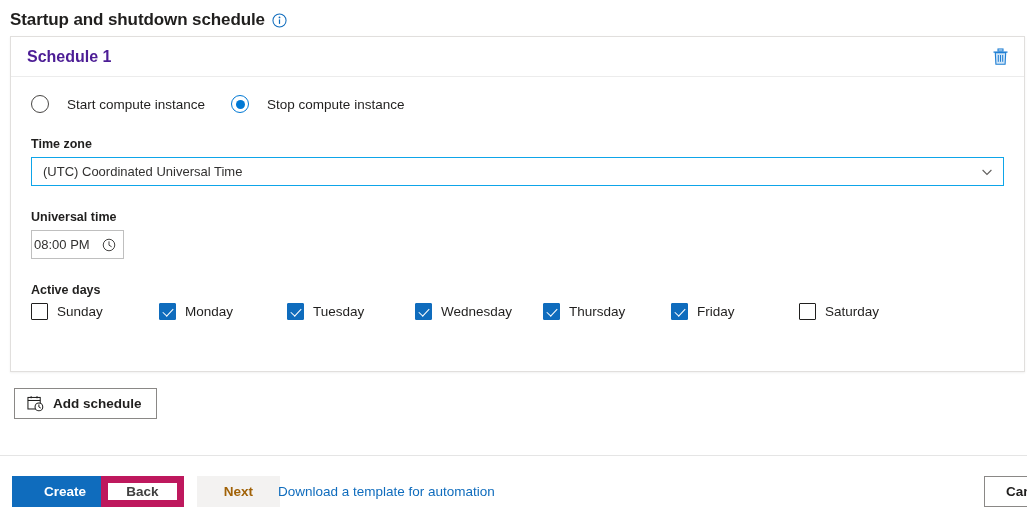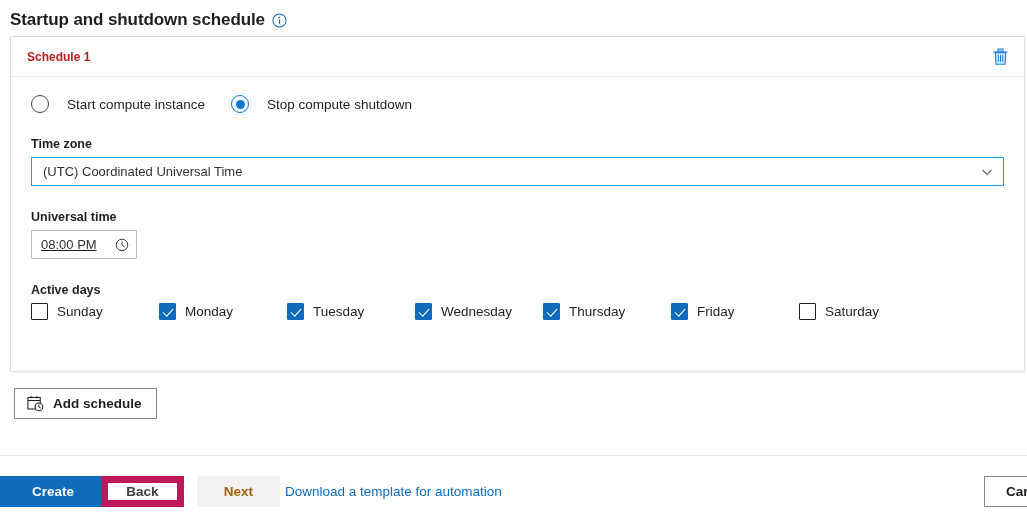--- a/index.html
+++ b/index.html
@@ -55,23 +55,23 @@
   .card-header {
     height: 40px;
     border-bottom: 1px solid #ececec;
     display: flex;
     align-items: center;
     justify-content: space-between;
     padding: 0 11px 0 16px;
     box-sizing: border-box;
   }
   .card-title {
-    font-size: 12px;
+    font-size: 16px;
     font-weight: bold;
-    color: #b91c1c;
+    color: #4c1d95;
   }
   .delete-btn {
     width: 26px;
     height: 26px;
     display: flex;
     align-items: center;
     justify-content: center;
     background: none;
     border: none;
     cursor: pointer;
@@ -154,31 +154,30 @@
     color: #323130;
   }
   .chevron {
     display: block;
     width: 12px;
     height: 12px;
   }
 
   
   .timefield {
-    width: 106px;
+    width: 93px;
     height: 29px;
     border: 1px solid #bfbfbf;
     box-sizing: border-box;
     background: #fff;
     display: flex;
     align-items: center;
     justify-content: space-between;
-    padding: 0 7px 0 9px;
+    padding: 0 7px 0 2px;
     cursor: text;
-    text-decoration: underline;
   }
   .timefield-value {
     font-size: 13px;
     color: #323130;
   }
   .clock-icon { display: block; width: 14px; height: 14px; }
 
   
   .days-row {
     display: flex;
@@ -273,42 +272,42 @@
     font-family: "Liberation Sans", sans-serif;
     display: flex;
     align-items: center;
     justify-content: center;
     box-sizing: border-box;
     cursor: pointer;
     border: none;
     padding: 0;
   }
   .btn-create {
-    left: 0;
+    left: 12px;
     width: 106px;
     background: #0f6cbd;
     color: #ffffff;
   }
   .btn-back {
     left: 101px;
     width: 83px;
     background: #ffffff;
     color: #404040;
     border: 7px solid #be185d;
   }
   .btn-next {
     left: 197px;
     width: 83px;
     background: #f3f2f1;
     color: #a16207;
     cursor: default;
   }
   .link-template {
     position: absolute;
-    left: 285px;
+    left: 278px;
     top: 28px;
     font-size: 13.5px;
     color: #0f6cbd;
     text-decoration: none;
     cursor: pointer;
   }
   .btn-cancel {
     left: 984px;
     width: 83px;
     background: #ffffff;
@@ -351,21 +350,21 @@
 
   <div class="card-body">
 
     <div class="radio-row">
       <div class="radio-opt">
         <span class="radio-mark"></span>
         <span class="radio-label">Start compute instance</span>
       </div>
       <div class="radio-opt">
         <span class="radio-mark checked"></span>
-        <span class="radio-label">Stop compute shutdown</span>
+        <span class="radio-label">Stop compute instance</span>
       </div>
     </div>
 
     <div class="field-block">
       <div class="field-label">Time zone</div>
       <div class="dropdown">
         <span class="dropdown-value">(UTC) Coordinated Universal Time</span>
         <svg class="chevron" viewBox="0 0 12 12" aria-hidden="true">
           <path d="M1.6 4 L6 8.4 L10.4 4" fill="none" stroke="#605e5c" stroke-width="1.1"></path>
         </svg>

